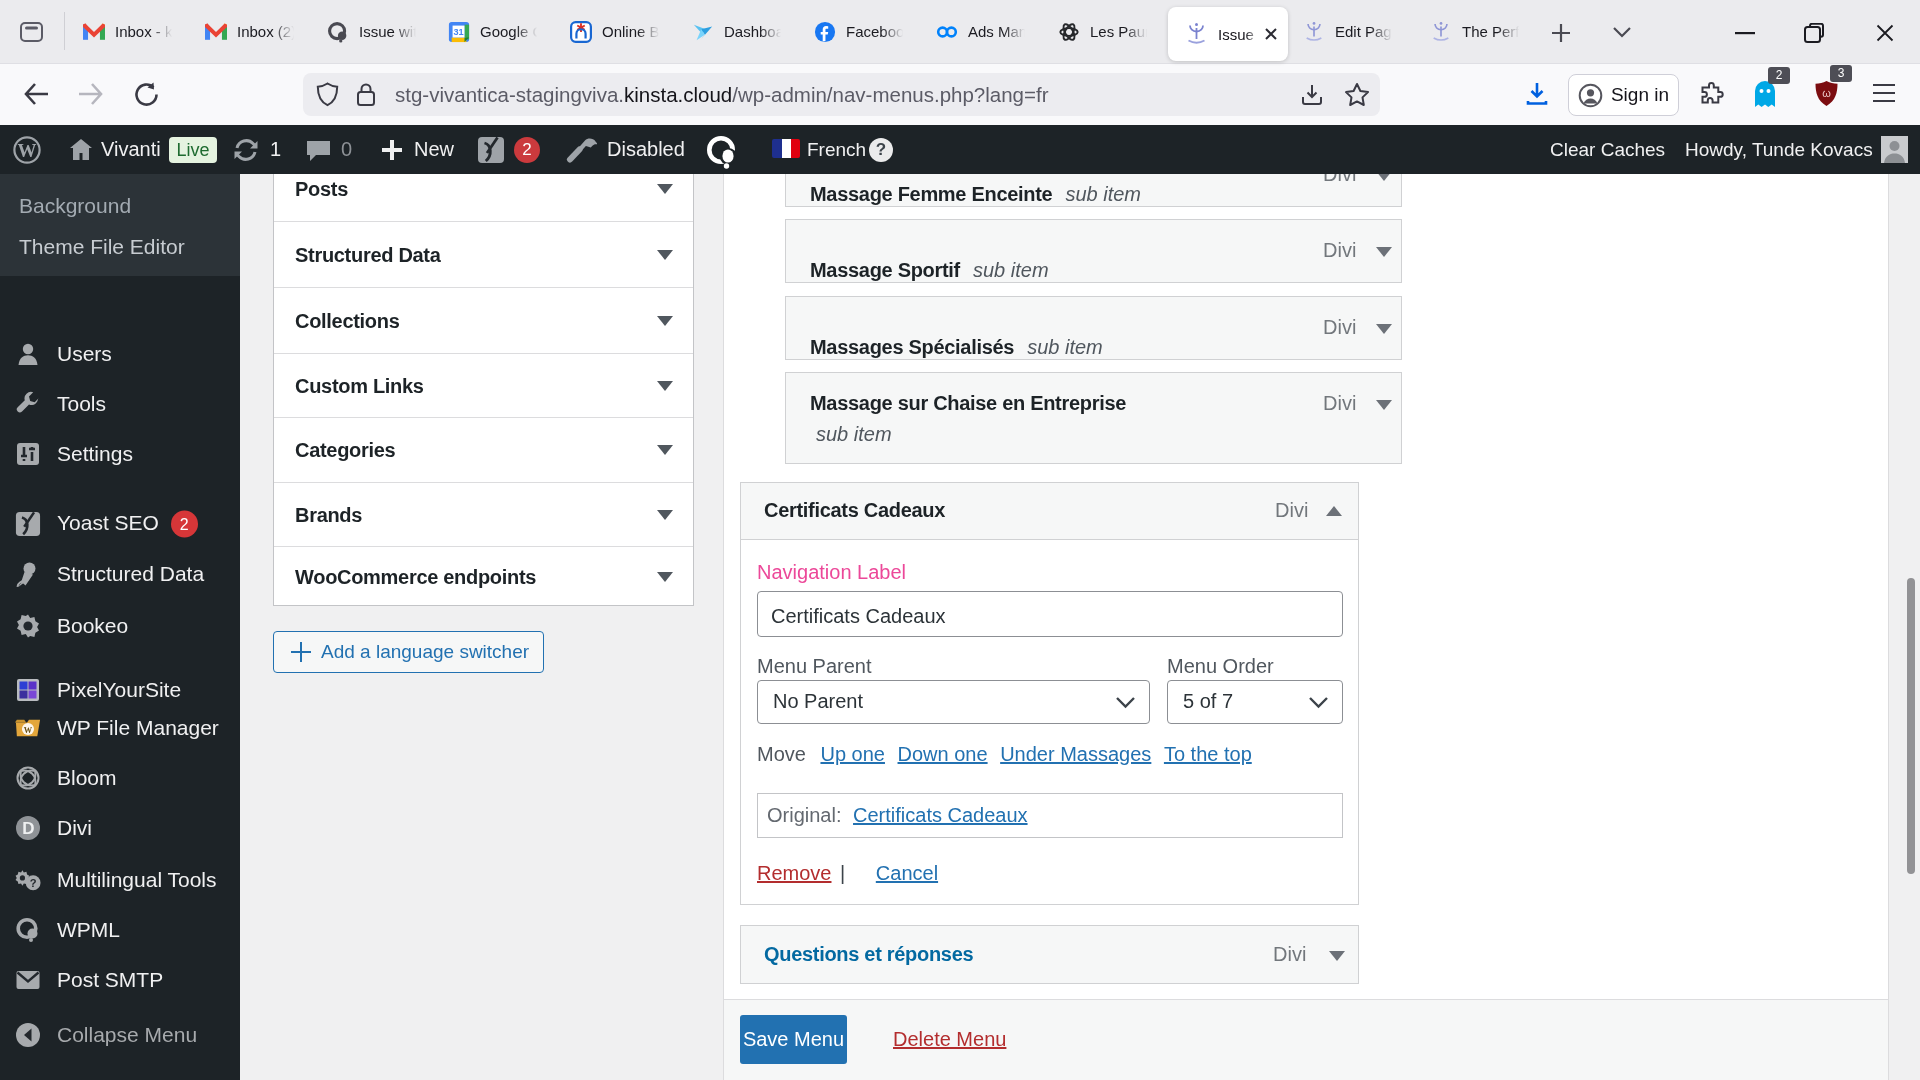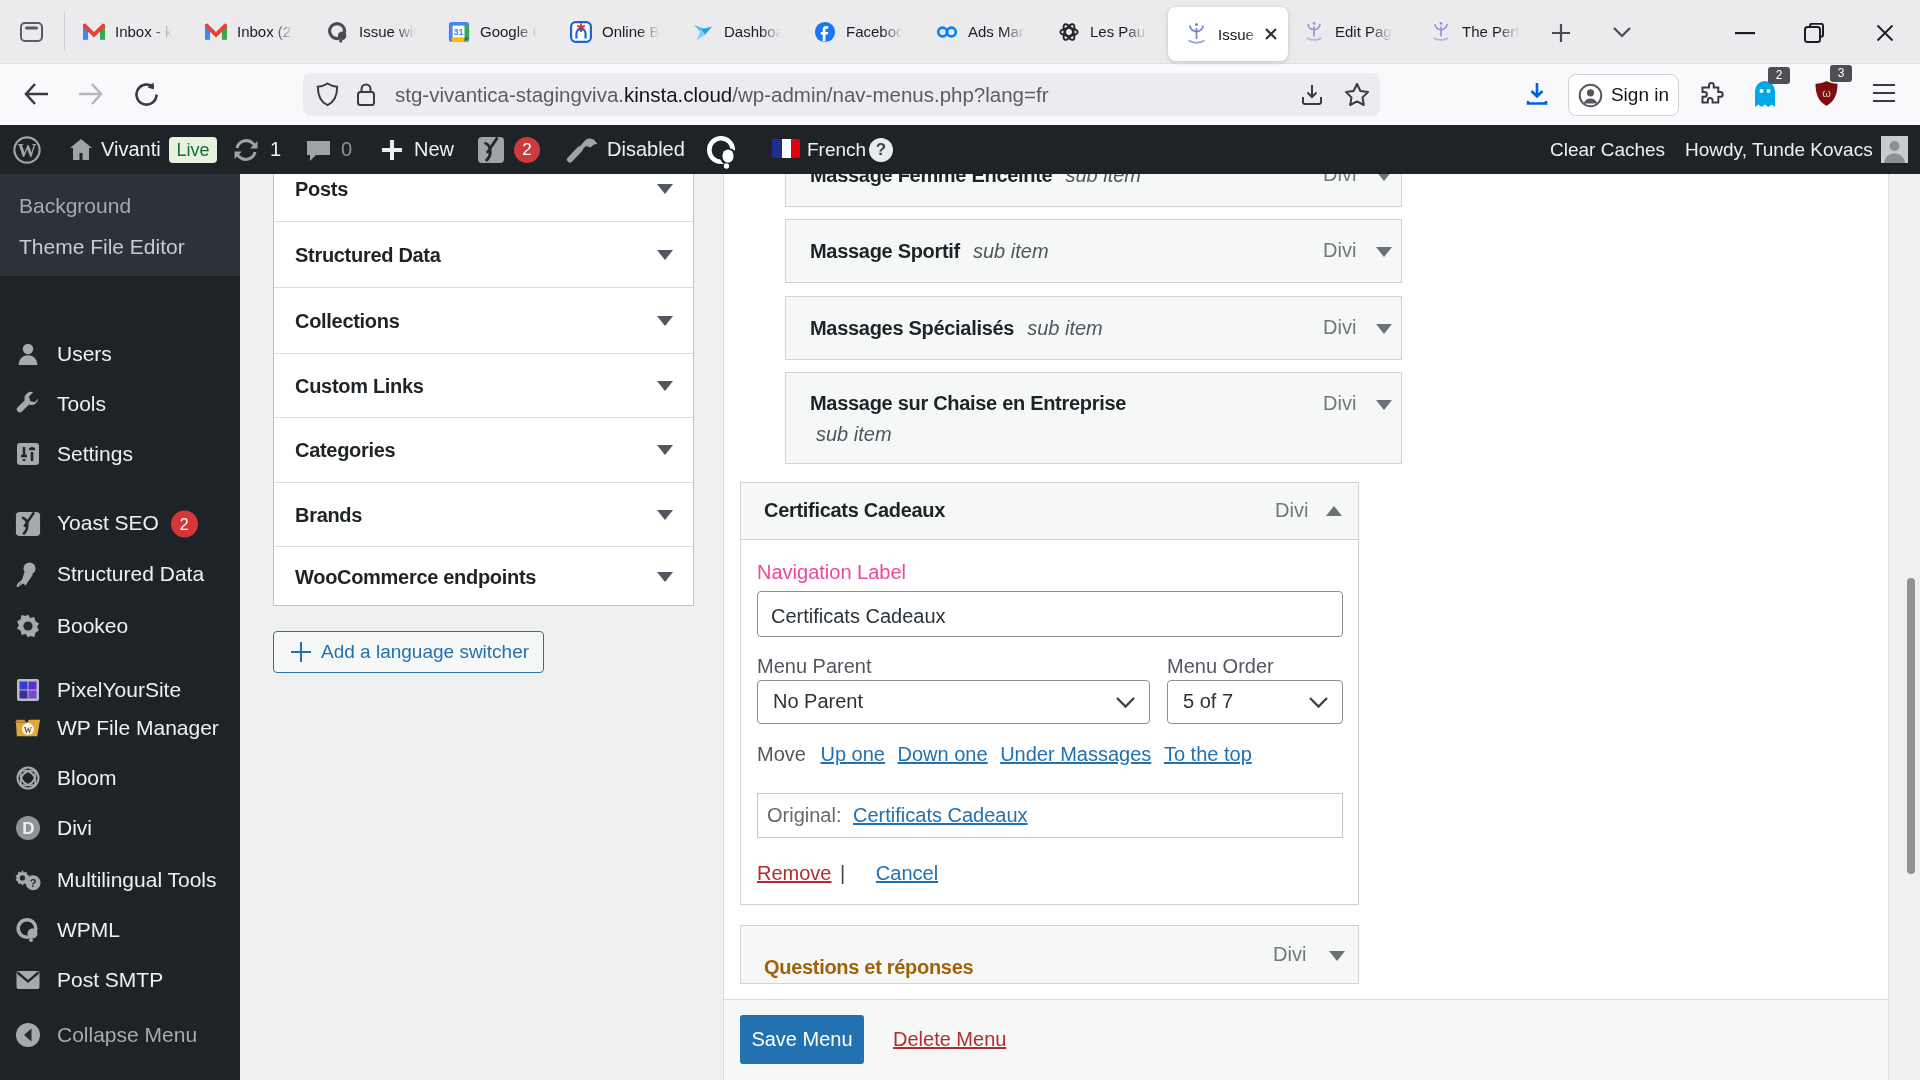--- a/index.html
+++ b/index.html
@@ -36,21 +36,21 @@
   #accpanel { position:absolute; left:273px; top:156px; width:421px; height:450px; background:#fff; border:1px solid #c3c4c7; }
   .accrow { position:relative; width:100%; border-top:1px solid #dcdcde; }
   .accrow:first-child { border-top:none; }
   .accrow .t { position:absolute; left:21px; top:50%; transform:translateY(-50%); font-size:20px; font-weight:bold; color:#1d2327; letter-spacing:-0.3px; }
   .tri-d { width:0; height:0; border-left:8px solid transparent; border-right:8px solid transparent; border-top:10px solid #50575e; }
   .mibox .tri-d, .hdr-tri { border-top-color:#6c7178; }
   .tri-u { width:0; height:0; border-left:8px solid transparent; border-right:8px solid transparent; border-bottom:10px solid #50575e; }
   .accrow .tri-d { position:absolute; right:20px; top:50%; margin-top:-5px; }
   
   .mibox { position:absolute; left:785px; width:617px; background:#f6f7f7; border:1px solid #d0d1d3; }
-  .mibox .bar { position:absolute; left:24px; top:0; height:100%; display:flex; align-items:center; }
+  .mibox .bar { position:absolute; left:24px; top:0; height:100%; display:flex; align-items:flex-end; }
   .mtitle { font-size:20px; font-weight:bold; color:#1d2327; white-space:nowrap; letter-spacing:-0.3px; }
   .msub { font-size:20px; font-style:italic; color:#50575e; margin-left:13px; white-space:nowrap; }
   .mdivi { position:absolute; font-size:20px; color:#72777c; }
   .link { color:#2271b1; text-decoration:underline;margin-left:22px; }
   .rlink { color:#b32d2e; text-decoration:underline; }
 </style>
 </head>
 <body>
 
 <div id="tabbar">
@@ -534,21 +534,21 @@
       </svg>
   </div>
   <div class="abs" style="left:16px;top:203px;font-size:20px;color:#50575e;white-space:nowrap">Move <span class="link" style="margin-left:9px">Up one</span> <span class="link" style="margin-left:7px">Down one</span> <span class="link" style="margin-left:7px">Under Massages</span> <span class="link" style="margin-left:7px">To the top</span></div>
   <div class="abs" style="left:16px;top:253px;width:586px;height:45px;border:1px solid #c3c4c7;background:#fff">
     <div class="abs" style="left:9px;top:10px;font-size:20px;color:#646970">Original: <span class="link" style="margin-left:6px">Certificats Cadeaux</span></div>
   </div>
   <div class="abs" style="left:16px;top:322px;font-size:20px;color:#3c434a"><span class="rlink">Remove</span> <span style="margin:0 3px">|</span> <span class="link">Cancel</span></div>
 </div>
 
 <div class="abs" style="left:740px;top:925px;width:619px;height:59px;background:#f6f7f7;border:1px solid #d0d1d3">
-  <div class="abs" style="left:23px;top:30px;font-size:20px;font-weight:bold;color:#a16207;letter-spacing:-0.3px">Questions et réponses</div>
+  <div class="abs" style="left:23px;top:17px;font-size:20px;font-weight:bold;color:#0369a1;letter-spacing:-0.3px">Questions et réponses</div>
   <div class="mdivi" style="left:532px;top:17px">Divi</div>
   <div class="tri-d abs" style="left:588px;top:25px;border-top-color:#6c7178"></div>
 </div>
 
-<div class="abs" style="left:740px;top:1015px;width:124px;height:49px;background:#2271b1;border-radius:3px;color:#fff;font-size:20px;display:flex;align-items:center;justify-content:center">Save Menu</div>
+<div class="abs" style="left:740px;top:1015px;width:107px;height:49px;background:#2271b1;border-radius:3px;color:#fff;font-size:20px;display:flex;align-items:center;justify-content:center">Save Menu</div>
 <div class="abs" style="left:893px;top:1028px;font-size:20px"><span class="rlink">Delete Menu</span></div>
 
 <div class="abs" style="left:1907px;top:578px;width:8px;height:296px;background:#929295;border-radius:4px"></div>
 
 </body></html>

